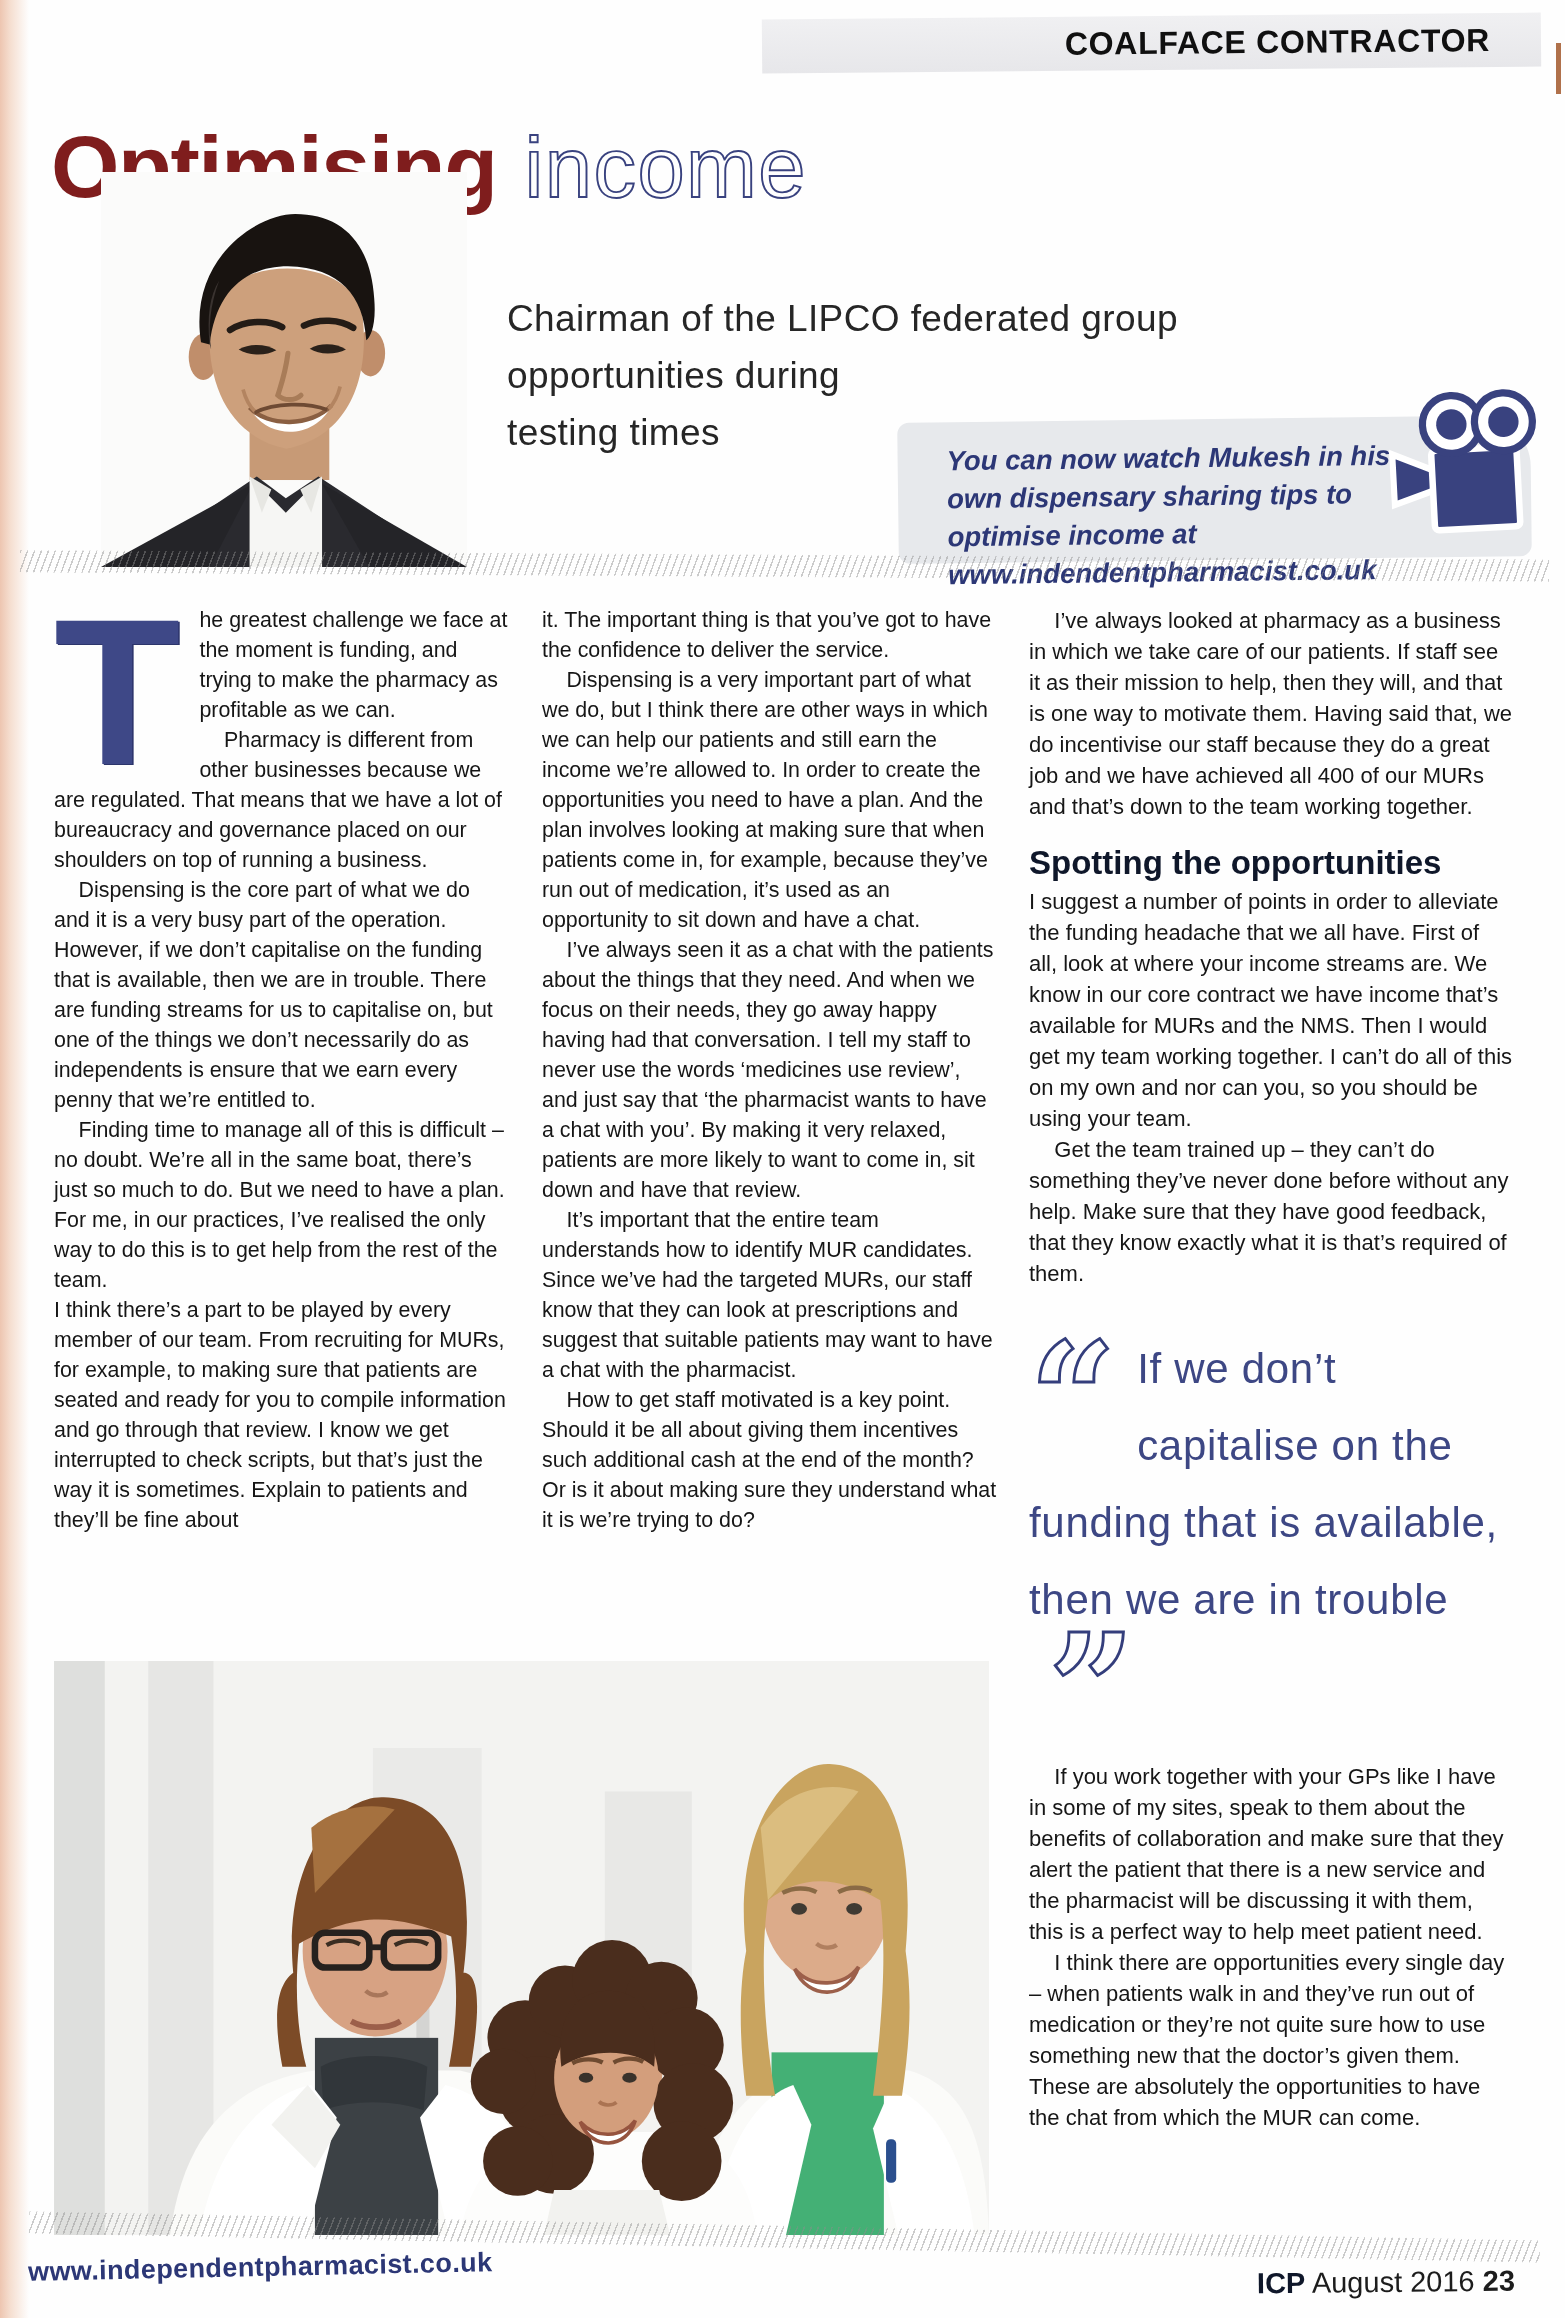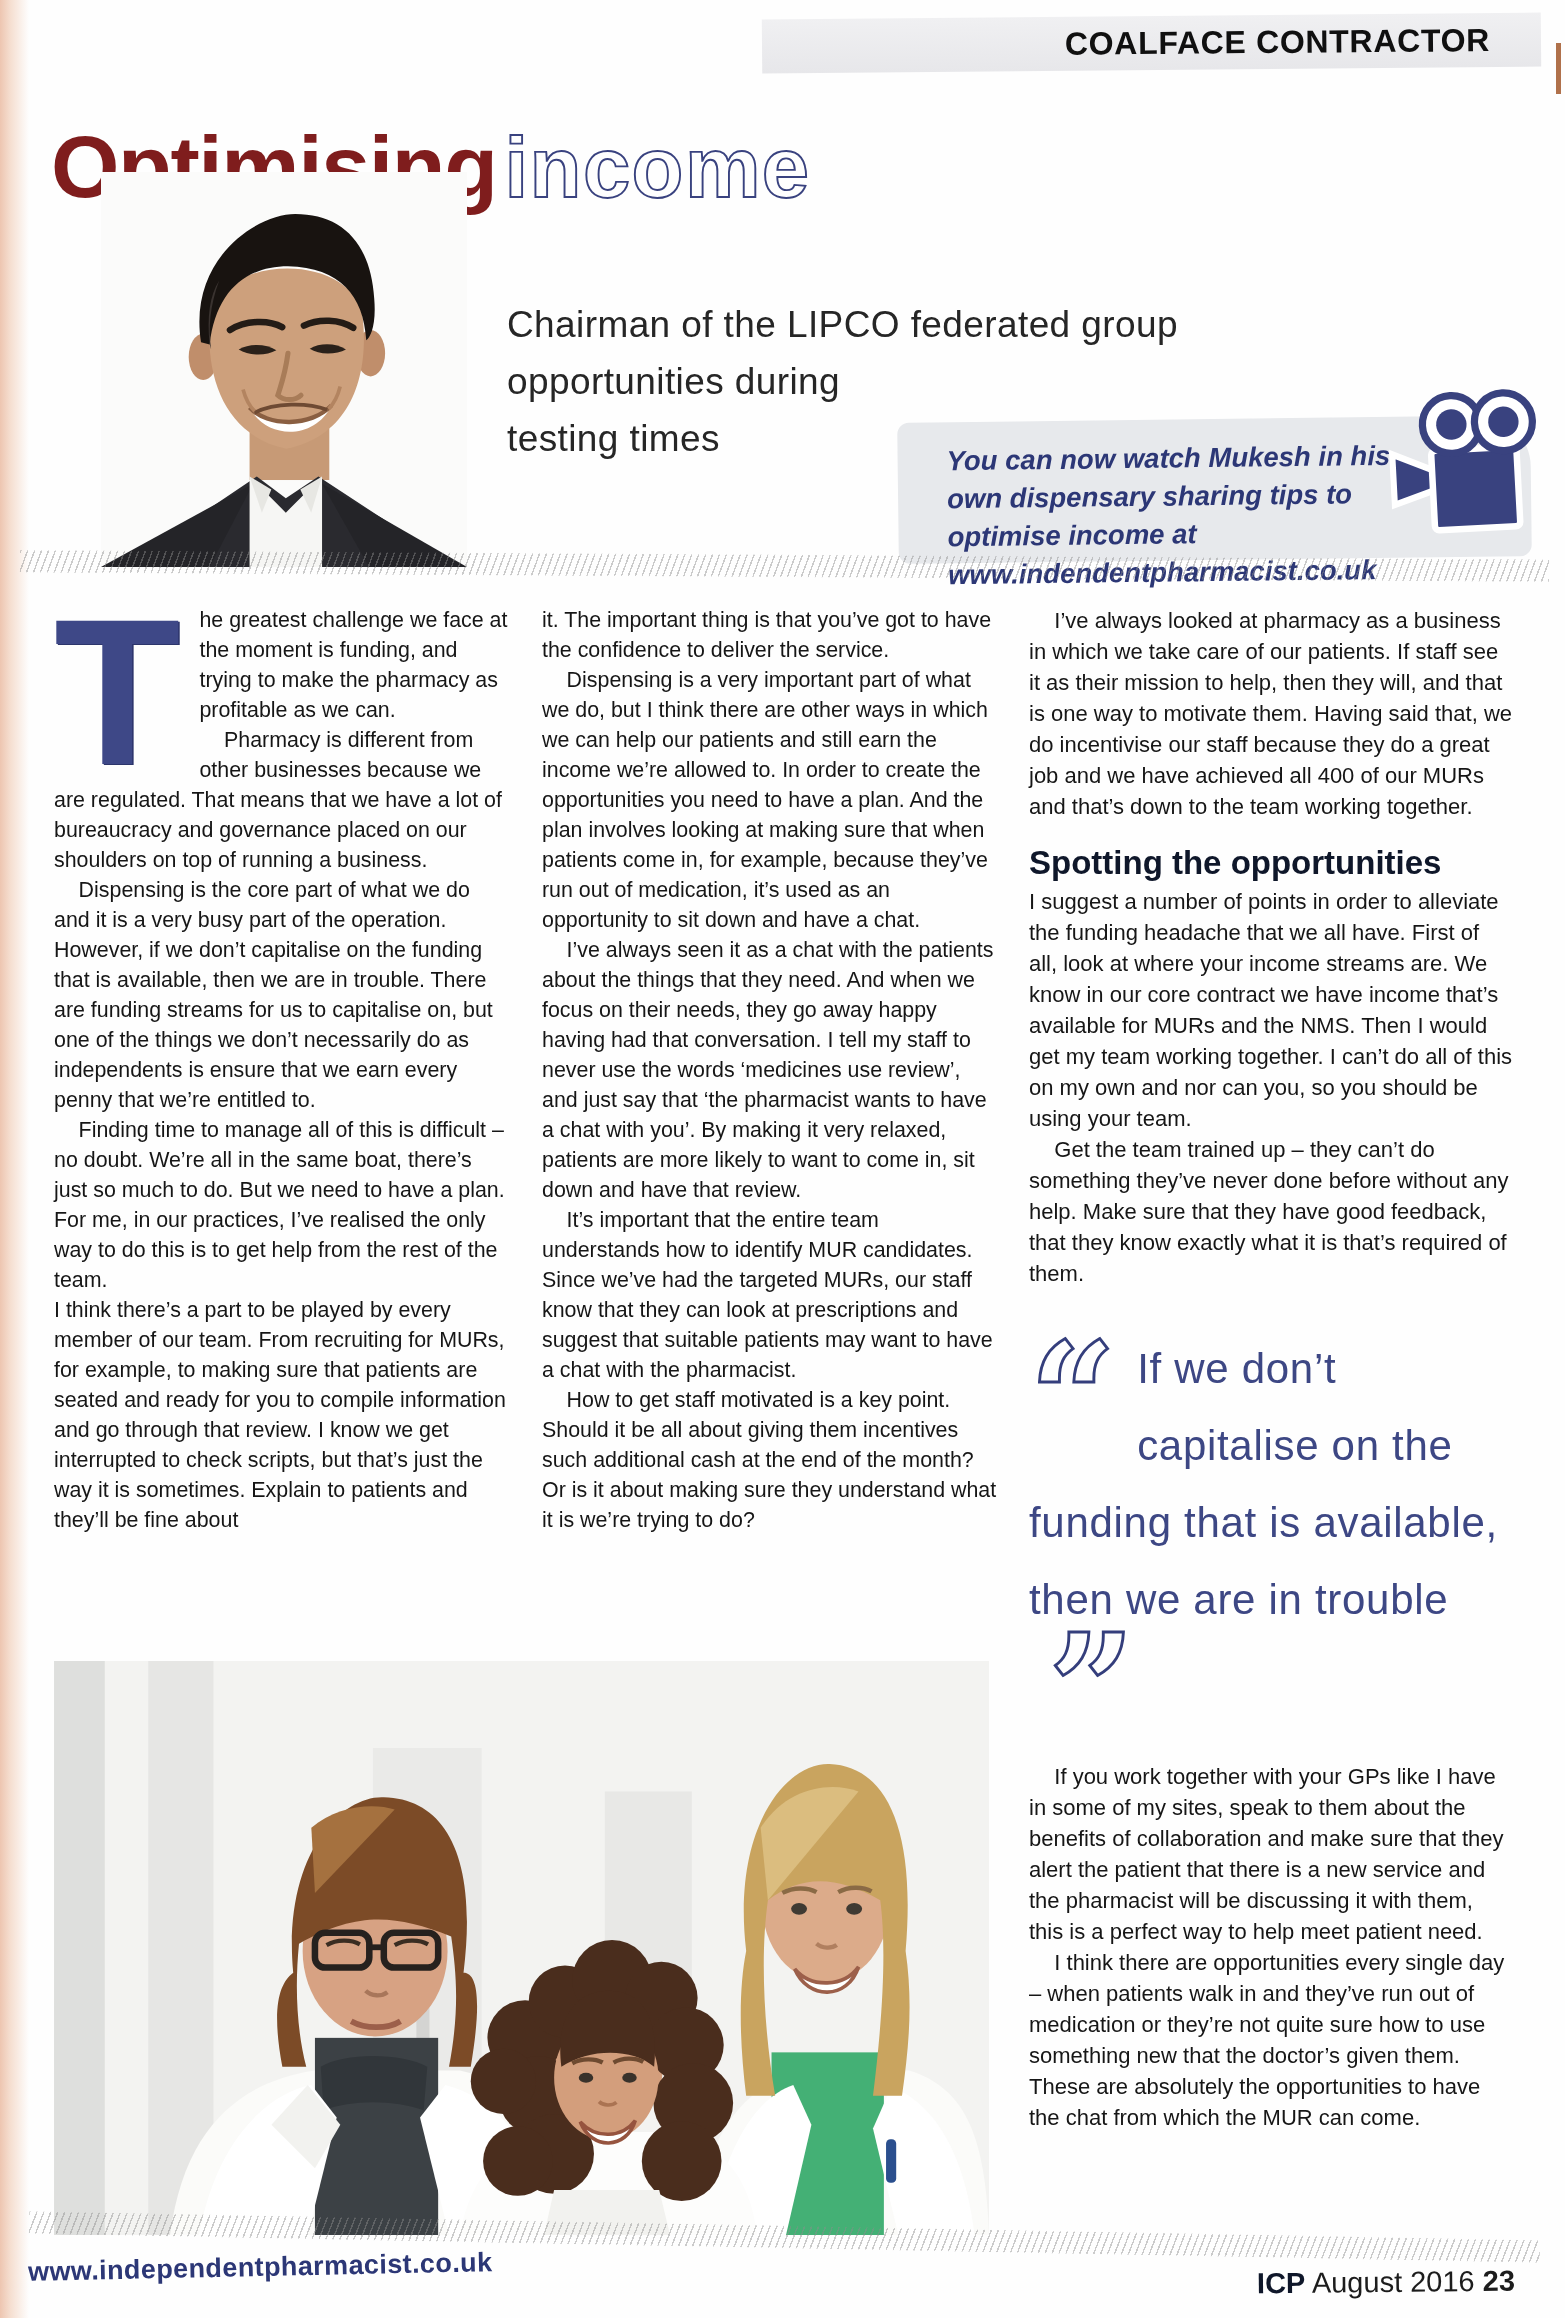--- a/index.html
+++ b/index.html
@@ -14,30 +14,30 @@
   
   .header-band{position:absolute;left:762px;top:16px;width:779px;height:54px;
     background:linear-gradient(180deg,#f0f0f2,#e7e7ea);transform:rotate(-.5deg);
     display:flex;align-items:center;justify-content:flex-end;padding-right:51px;box-sizing:border-box;}
   .header-band span{font-weight:bold;font-size:32px;letter-spacing:0.7px;color:#101010;}
   .right-accent{position:absolute;left:1556px;top:43px;width:5px;height:51px;background:#b0714b;}
 
   
   .title{position:absolute;left:51px;top:116px;white-space:nowrap;}
   .title .t-bold{font-weight:bold;font-size:88px;color:#7f1d1d;letter-spacing:-1.4px;}
-  .title .t-light{font-size:85px;color:#5a639a;margin-left:8px;letter-spacing:1.4px;font-weight:bold;}
+  .title .t-light{font-size:85px;color:#5a639a;margin-left:28px;letter-spacing:1.4px;}
   @supports (-webkit-text-stroke: 1px black){
     .title .t-light{color:transparent;-webkit-text-stroke:1.9px #39427f;}
   }
 
   
   .headshot{position:absolute;left:101px;top:172px;width:366px;height:395px;background:#fff;}
 
   
-  .intro{position:absolute;left:507px;top:296px;width:1029px;font-size:37px;line-height:57px;color:#262626;letter-spacing:0.4px;}
+  .intro{position:absolute;left:507px;top:290px;width:1029px;font-size:37px;line-height:57px;color:#262626;letter-spacing:0.4px;}
   .intro .name{font-weight:bold;color:#2e2e2e;}
 
   
   .callout{position:absolute;left:898px;top:419px;width:633px;height:141px;
     background:#e7e9ec;border-radius:11.6px;border-top-right-radius:51px;transform:rotate(-.7deg);
     box-sizing:border-box;padding:20px 109px 14.5px 49px;}
   .callout p{margin:0;font-style:italic;font-weight:bold;color:#2c3776;font-size:27.5px;line-height:38px;}
   .camera{position:absolute;left:1390px;top:391px;width:152px;height:156px;transform:rotate(-3deg);}
 
   

